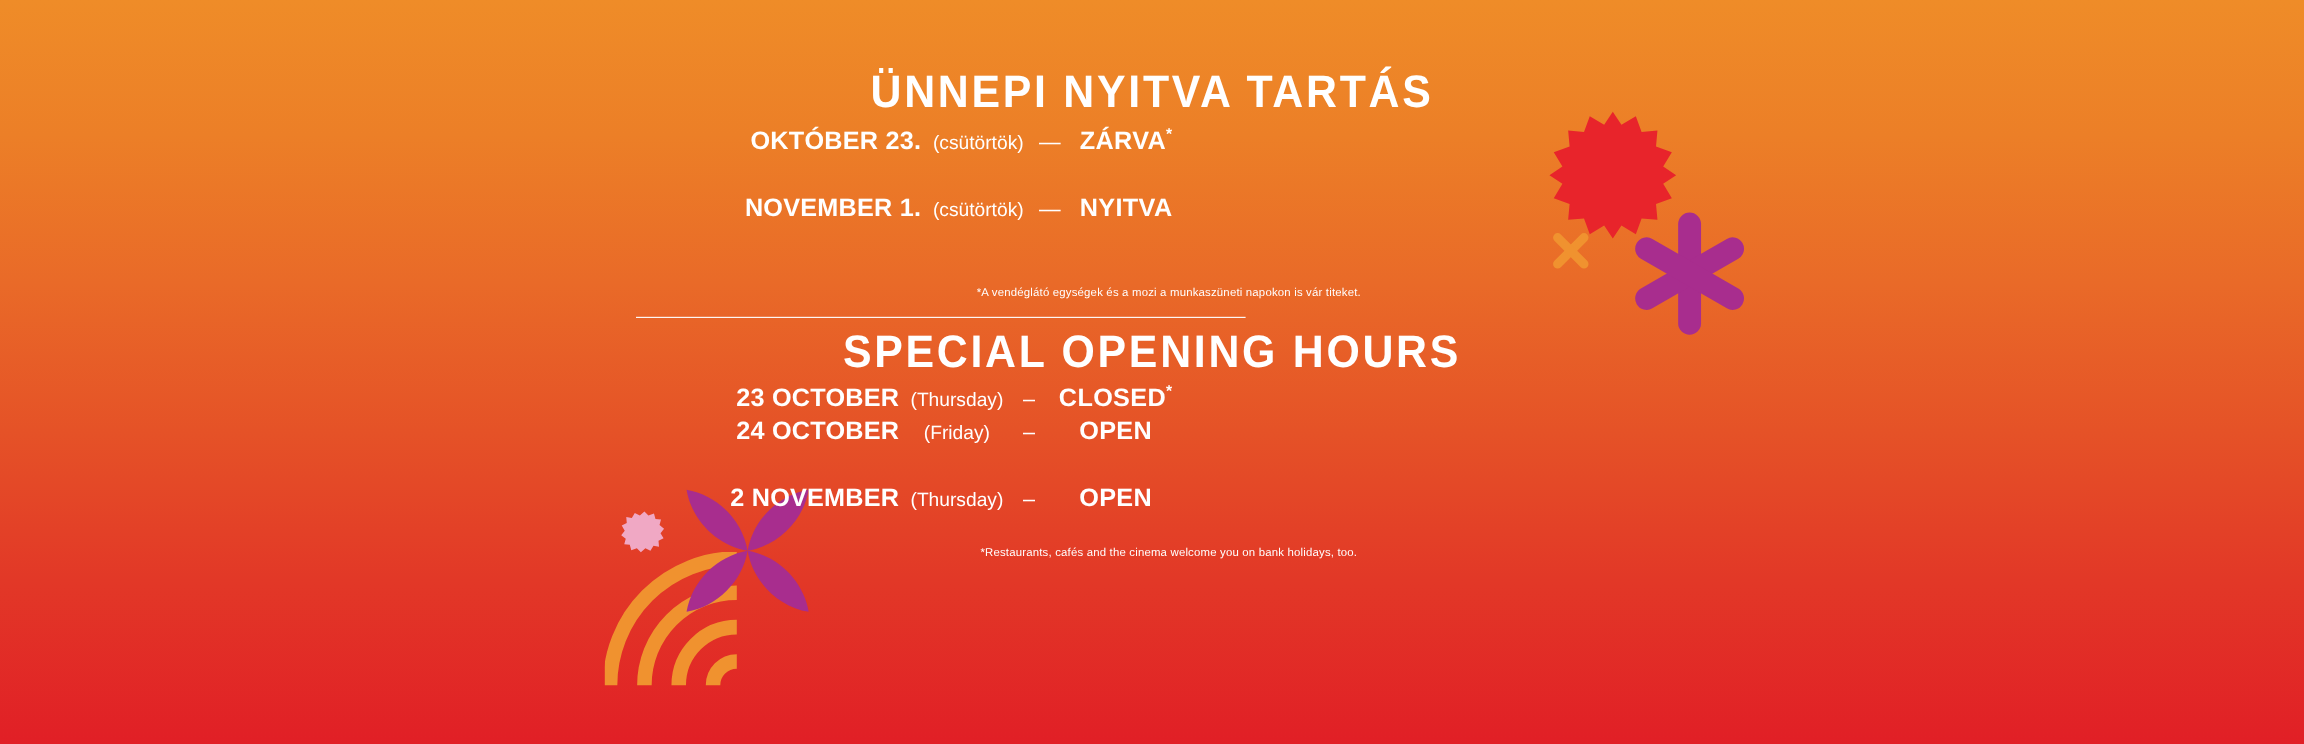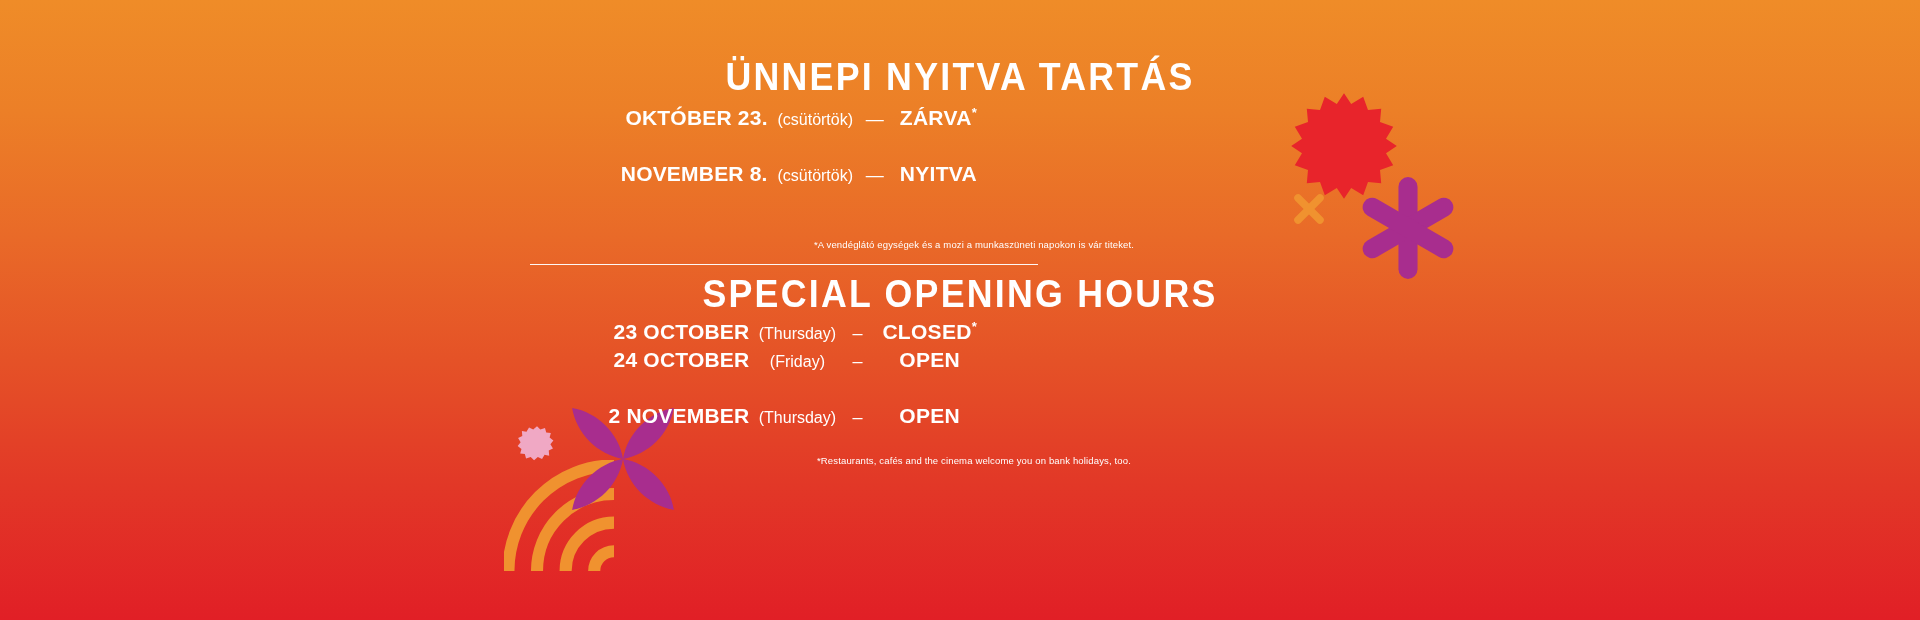--- a/index.html
+++ b/index.html
@@ -190,21 +190,21 @@
         <tr>
           <td class="col-date">OKTÓBER 23.</td>
           <td class="col-day">(csütörtök)</td>
           <td class="col-dash">—</td>
           <td class="col-state"><span>ZÁRVA</span><span class="star">*</span></td>
         </tr>
         <tr class="gap">
             <td colspan="4"></td>
           </tr>
         <tr>
-          <td class="col-date">NOVEMBER 8.</td>
+          <td class="col-date">NOVEMBER 1.</td>
           <td class="col-day">(csütörtök)</td>
           <td class="col-dash">—</td>
           <td class="col-state"><span>NYITVA</span><span class="star"></span></td>
         </tr>
       </tbody>
     </table>
 
     <div class="footnote" id="hu-footnote">*A vendéglátó egységek és a mozi a munkaszüneti napokon is vár titeket.</div>
 
     <div id="separator"></div>

